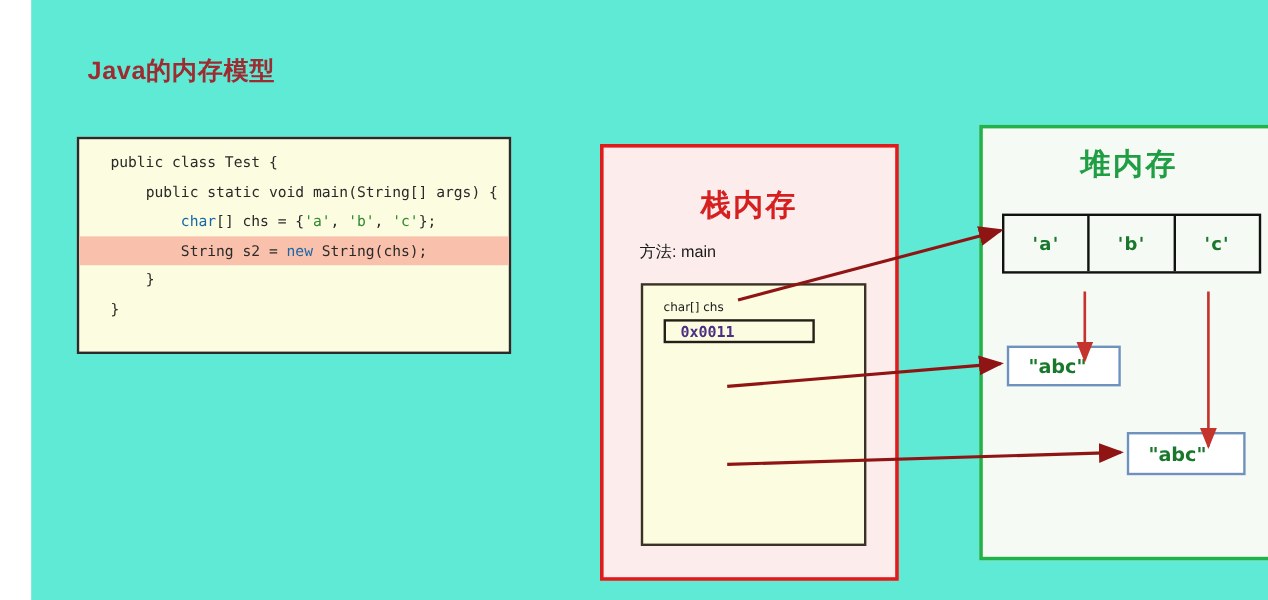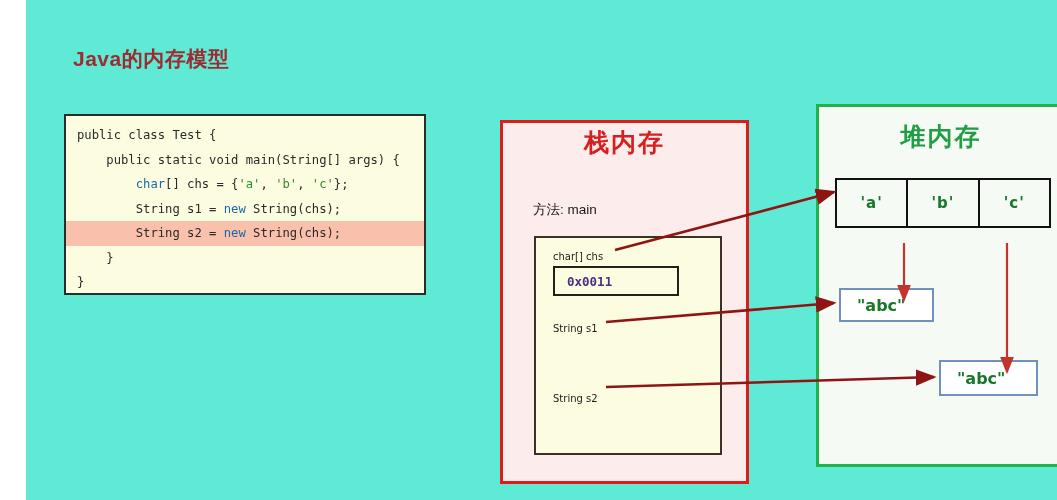--- a/index.html
+++ b/index.html
@@ -42,21 +42,21 @@
     font-family: "DejaVu Sans Mono", monospace;
     font-size: 12.2px;
     line-height: 24.5px;
     color: #2a2a2a;
     padding-top: 7px;
   }
   .code-line {
     position: relative;
     height: 24.5px;
     white-space: pre;
-    padding-left: 11px;
+    padding-left: 26px;
   }
   .code-line.hl {
     background: #f9c0ab;
   }
   .kw   { color: #1668a8; }
   .str  { color: #2e8b2e; }
 
   
   #stack-panel {
     position: absolute;
@@ -64,21 +64,21 @@
     top: 120px;
     width: 249px;
     height: 364px;
     background: #fdecec;
     border: 3px solid #e01b1b;
     box-sizing: border-box;
   }
   #stack-title {
     position: absolute;
     left: 0;
-    top: 3px;
+    top: 31px;
     width: 100%;
     text-align: center;
     font-size: 25px;
     font-weight: bold;
     color: #d61f1f;
     letter-spacing: 2px;
   }
   #stack-method {
     position: absolute;
     left: 30px;
@@ -105,21 +105,21 @@
   }
   .var-label {
     font-family: "DejaVu Sans", sans-serif;
     font-size: 10px;
     color: #1a1a1a;
     margin-bottom: 4px;
     white-space: nowrap;
   }
   .var-slot {
     width: 126px;
-    height: 30px;
+    height: 20px;
     border: 2px solid #241f17;
     background: #fcfce0;
     box-sizing: border-box;
     display: flex;
     align-items: center;
     padding-left: 12px;
     font-family: "DejaVu Sans Mono", monospace;
     font-size: 12.5px;
     font-weight: bold;
     color: #4b2f82;
@@ -202,39 +202,36 @@
 <body>
 
 <div id="root">
 
   <div id="page-title">Java的内存模型</div>
 
   <div id="code-block">
       <div class="code-line"><span></span><span>public class Test {</span></div>
       <div class="code-line"><span>    </span><span>public static void main(String[] args) {</span></div>
       <div class="code-line"><span>        </span><span class="kw">char</span><span>[] chs = {</span><span class="str">'a'</span><span>, </span><span class="str">'b'</span><span>, </span><span class="str">'c'</span><span>};</span></div>
-      <div class="code-line"><span>        </span><span>String s1 = </span><span class="kw">new</span><span> String(chs);</span></div>
       <div class="code-line hl"><span>        </span><span>String s2 = </span><span class="kw">new</span><span> String(chs);</span></div>
       <div class="code-line"><span>    </span><span>}</span></div>
       <div class="code-line"><span></span><span>}</span></div>
     </div>
 
   <div id="stack-panel">
     <div id="stack-title">栈内存</div>
     <div id="stack-method">方法: main</div>
     <div id="frame-box">
         <div class="var-group" style="top: 13px;">
           <div class="var-label">char[] chs</div>
           <div class="var-slot">0x0011</div>
         </div>
         <div class="var-group" style="top: 85px;">
-          <div class="var-label">String s1</div>
         </div>
         <div class="var-group" style="top: 155px;">
-          <div class="var-label">String s2</div>
         </div>
       </div>
   </div>
 
   <div id="heap-panel">
     <div id="heap-title">堆内存</div>
     <div id="char-array">
         <div class="char-cell">'a'</div>
         <div class="char-cell">'b'</div>
         <div class="char-cell">'c'</div>

